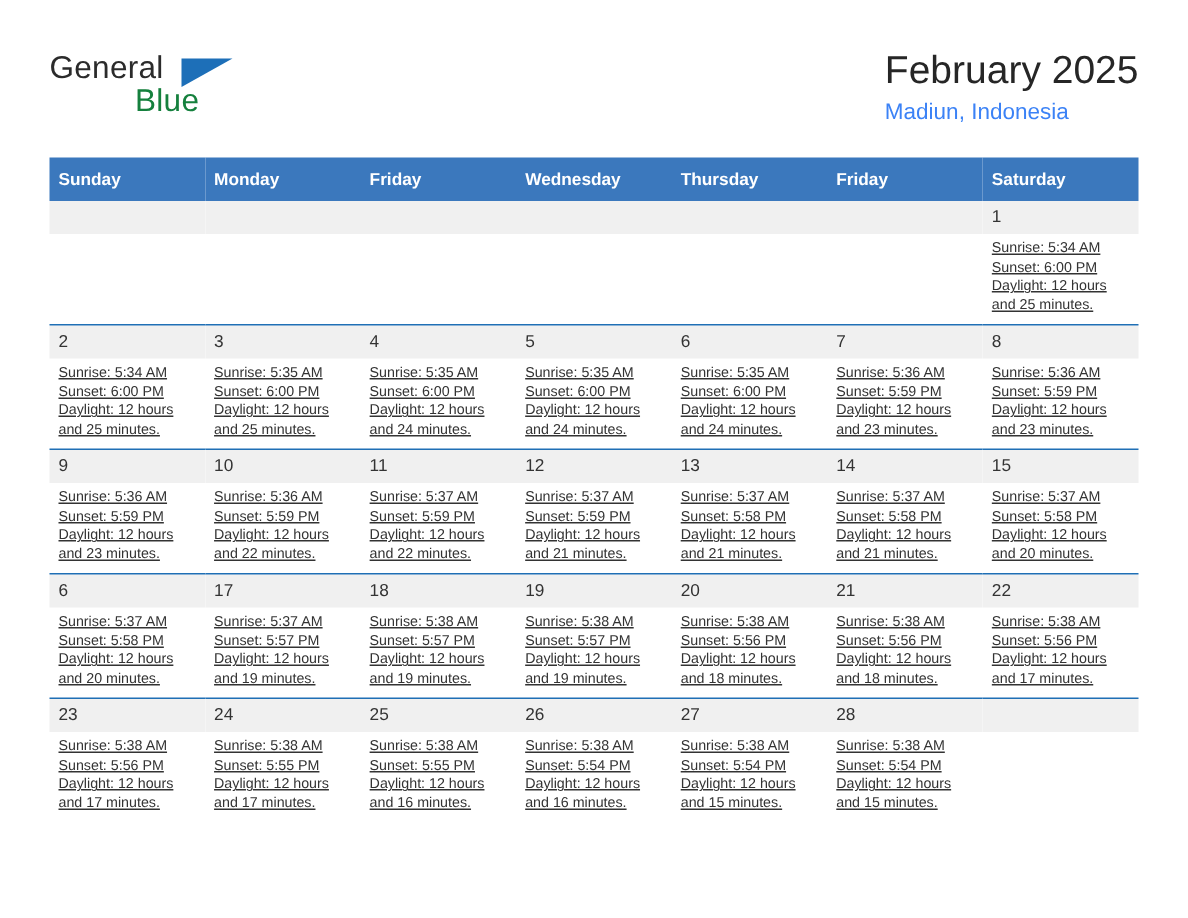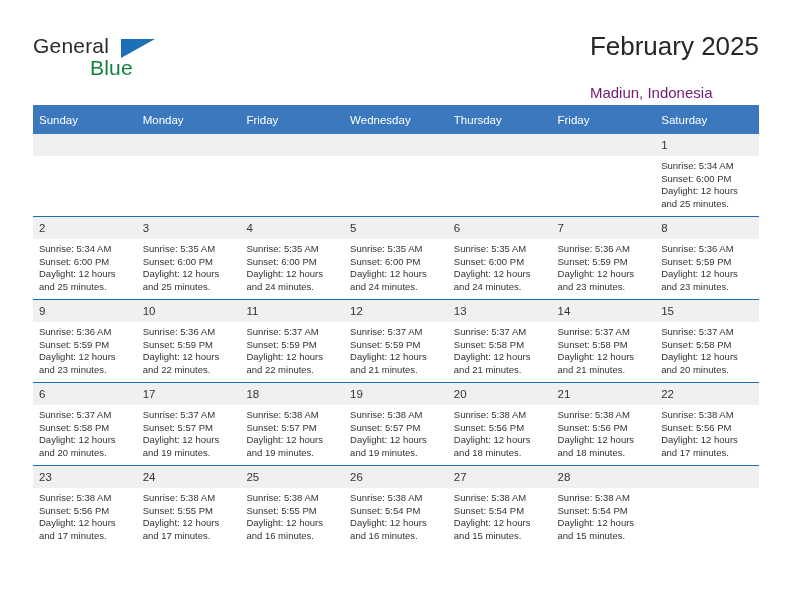--- a/index.html
+++ b/index.html
@@ -76,41 +76,41 @@
   .cal-title {
     font-size: 26px;
     font-weight: normal;
     color: #262626;
     line-height: 32px;
     white-space: nowrap;
   }
   .cal-subtitle {
     font-size: 15px;
     font-weight: normal;
-    color: #701a75;
+    color: #3b82f6;
     line-height: 22px;
-    margin-top: 20px;
+    margin-top: 2px;
     white-space: nowrap;
   }
 
   
   .calendar {
     position: absolute;
     left: 33px;
     top: 105px;
     width: 726px;
     border-collapse: collapse;
     table-layout: fixed;
   }
 
   .calendar th {
     background: #3B78BD;
     color: #FFFFFF;
     font-size: 11.5px;
-    font-weight: normal;
+    font-weight: bold;
     text-align: left;
     padding: 5px 0 5px 6px;
     height: 19px;
     vertical-align: middle;
     border: none;
   }
 
   .calendar td {
     width: 103.71px;
     height: 82px;
@@ -134,20 +134,21 @@
   }
   .daynum.empty {
     color: transparent;
   }
 
   .details {
     padding: 4px 7px 0 6px;
     font-size: 9.5px;
     line-height: 12.6px;
     color: #333333;
+    text-decoration: underline;
   }
   .details div {
     white-space: normal;
   }
 </style>
 </head>
 <body>
 
 <div class="page">
 

